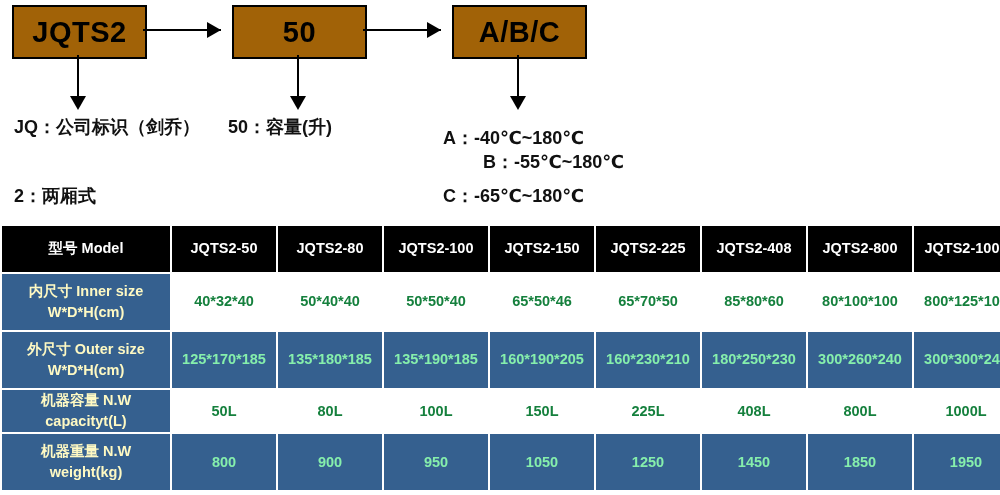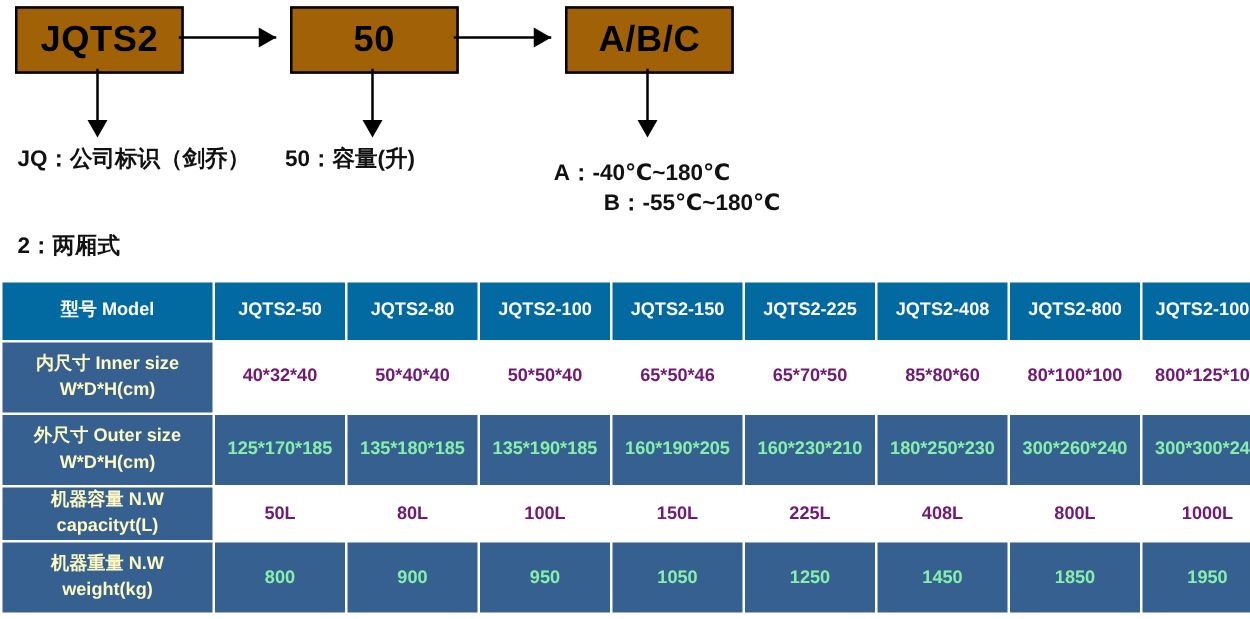--- a/index.html
+++ b/index.html
@@ -68,23 +68,23 @@
   }
   #spec-table td{
     padding:0 2px;
     text-align:center;
     vertical-align:middle;
     font-size:14.5px;
     font-weight:700;
     line-height:1.45;
     white-space:nowrap;
   }
-  td.head{background:#0369a1;color:#ffffff;}
+  td.head{background:#000000;color:#ffffff;}
   td.rowlabel{background:#35608f;color:#fef9c3;font-size:14.5px;}
-  td.cell-white{background:#ffffff;color:#701a75;}
+  td.cell-white{background:#ffffff;color:#15803d;}
   td.cell-blue{background:#35608f;color:#86efac;}
 
   tr.r-head td{height:46px;}
   tr.r-inner td{height:56px;}
   tr.r-outer td{height:56px;}
   tr.r-weight td{height:56px;}
 
   .lbl-l1{display:block;}
   .lbl-l2{display:block;}
 </style>
@@ -113,20 +113,21 @@
   <div class="vline" id="vline-2"></div>
   <div class="varrow" id="varrow-2"></div>
   <div class="vline" id="vline-3"></div>
   <div class="varrow" id="varrow-3"></div>
 
   <div class="legend" id="legend-jq">JQ：公司标识（剑乔）</div>
   <div class="legend" id="legend-2">2：两厢式</div>
   <div class="legend" id="legend-cap">50：容量(升)</div>
   <div class="legend" id="legend-a">A：-40℃~180℃</div>
   <div class="legend" id="legend-b">B：-55℃~180℃</div>
+  <div class="legend" id="legend-c">C：-65℃~180℃</div>
 </div>
 
 <table id="spec-table">
   <colgroup>
     <col style="width:168px">
     <col style="width:104px">
       <col style="width:104px">
       <col style="width:104px">
       <col style="width:104px">
     <col style="width:104px">

